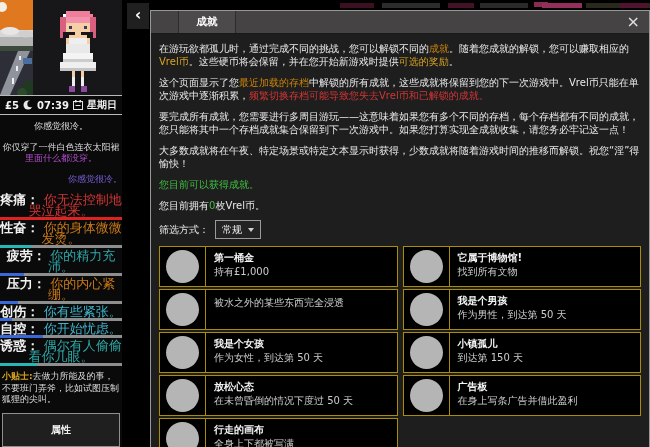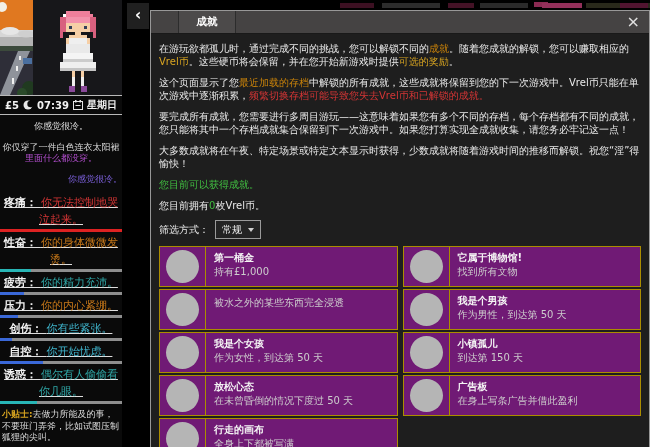--- a/index.html
+++ b/index.html
@@ -18,21 +18,21 @@
   .sidebar { position:absolute; left:0; top:0; width:122px; height:447px; background:#0a0a0a; text-align:center; font-size:9px; color:#dedede; }
   .art-row { display:flex; height:95px; }
   .scene { width:33px; height:95px; flex-shrink:0; }
   .charbox { flex:1; background:#17171a; display:flex; align-items:flex-end; justify-content:center; }
   .money-bar { height:20px; border-top:1px solid #b9b9b9; border-bottom:1px solid #b9b9b9; display:flex; align-items:center; justify-content:center; gap:4px; font-weight:bold; font-size:10px; color:#f2f2f2; }
   .notice { margin-top:5px; }
   .clothing { margin-top:9px; padding:0 2px; line-height:11px; }
   .feeling { margin-top:9px;text-align:right; }
   .stats { margin-top:8px; }
   .stat-row { margin-bottom:2px; }
-  .stat-line { font-size:11px; line-height:17px;text-decoration:underline; }
+  .stat-line { font-size:13px; line-height:11px; }
   .stat-label { font-weight:bold; color:#f2f2f2; }
   .stat-bar { height:3px; background:#8e8e8e; margin-top:1px; }
   .stat-fill { height:100%; }
   .tip { margin-top:5px; padding:0 2px; line-height:11.5px; text-align:left; }
   .tip-label { font-weight:bold; }
   .btns { margin-top:7px; padding:0 2px; }
   .btn { background:#1f1f1f; border:1px solid #8f8f8f; color:#f0f0f0; font-weight:bold; font-size:10px; height:34px; line-height:19px; cursor:pointer; font-family:inherit; }
   .btn.full { display:block; width:100%; margin-bottom:3px; }
   .btn-row { display:flex; gap:3px; margin-bottom:3px; }
   .btn.half { flex:1; }
@@ -43,21 +43,21 @@
   .dheader { height:23px; background:#454343; border-bottom:1px solid #191919; display:flex; align-items:stretch; }
   .dtab { margin-left:27px; width:58px; background:#4c4a4a; border-left:1px solid #2c2c2c; border-right:1px solid #2c2c2c; color:#fff; font-weight:bold; font-size:10.5px; display:flex; align-items:center; justify-content:center; cursor:pointer; }
   .dclose { margin-left:auto; align-self:center; margin-right:9px; color:#e0e0e0; font-size:16px; line-height:1; cursor:pointer; }
   .dbody { padding:8px 8px 0 8px; font-size:10px; line-height:13px; color:#eaeaea; }
   .dpara { margin-bottom:8px; }
   .oneline { margin-bottom:8px; }
   .filter-row { margin:1px 0 7px 0; display:flex; align-items:center; gap:6px; }
   .select { border:1px solid #9a9a9a; background:#232323; color:#f0f0f0; padding:2px 6px; display:inline-flex; align-items:center; gap:6px; font-size:10px; cursor:pointer; }
   .caret { width:0; height:0; border-left:3px solid transparent; border-right:3px solid transparent; border-top:4px solid #cfcfcf; }
   .agrid { display:grid; grid-template-columns:1fr 1fr; column-gap:5px; row-gap:2px; }
-  .acard { height:41px; background:#701a75; border:1px solid #ab8d00; display:flex; align-items:center; overflow:hidden; }
+  .acard { height:41px; background:#000000; border:1px solid #ab8d00; display:flex; align-items:center; overflow:hidden; }
   .acircle { width:33px; height:33px; border-radius:50%; background:#b5b5b5; margin:0 6px; flex-shrink:0; }
   .atext { border-left:1px solid #ab8d00; align-self:stretch; flex:1; padding:5px 0 0 8px; }
   .atitle { font-weight:bold; font-size:10px; line-height:12px; color:#f4f4f4; }
   .adesc { font-size:10px; line-height:12px; color:#cdcdcd; margin-top:2px; }
 </style>
 </head>
 <body>
 
 <div class="artifacts">
   <span style="left:190px;width:34px;background:#3c1022;"></span>

